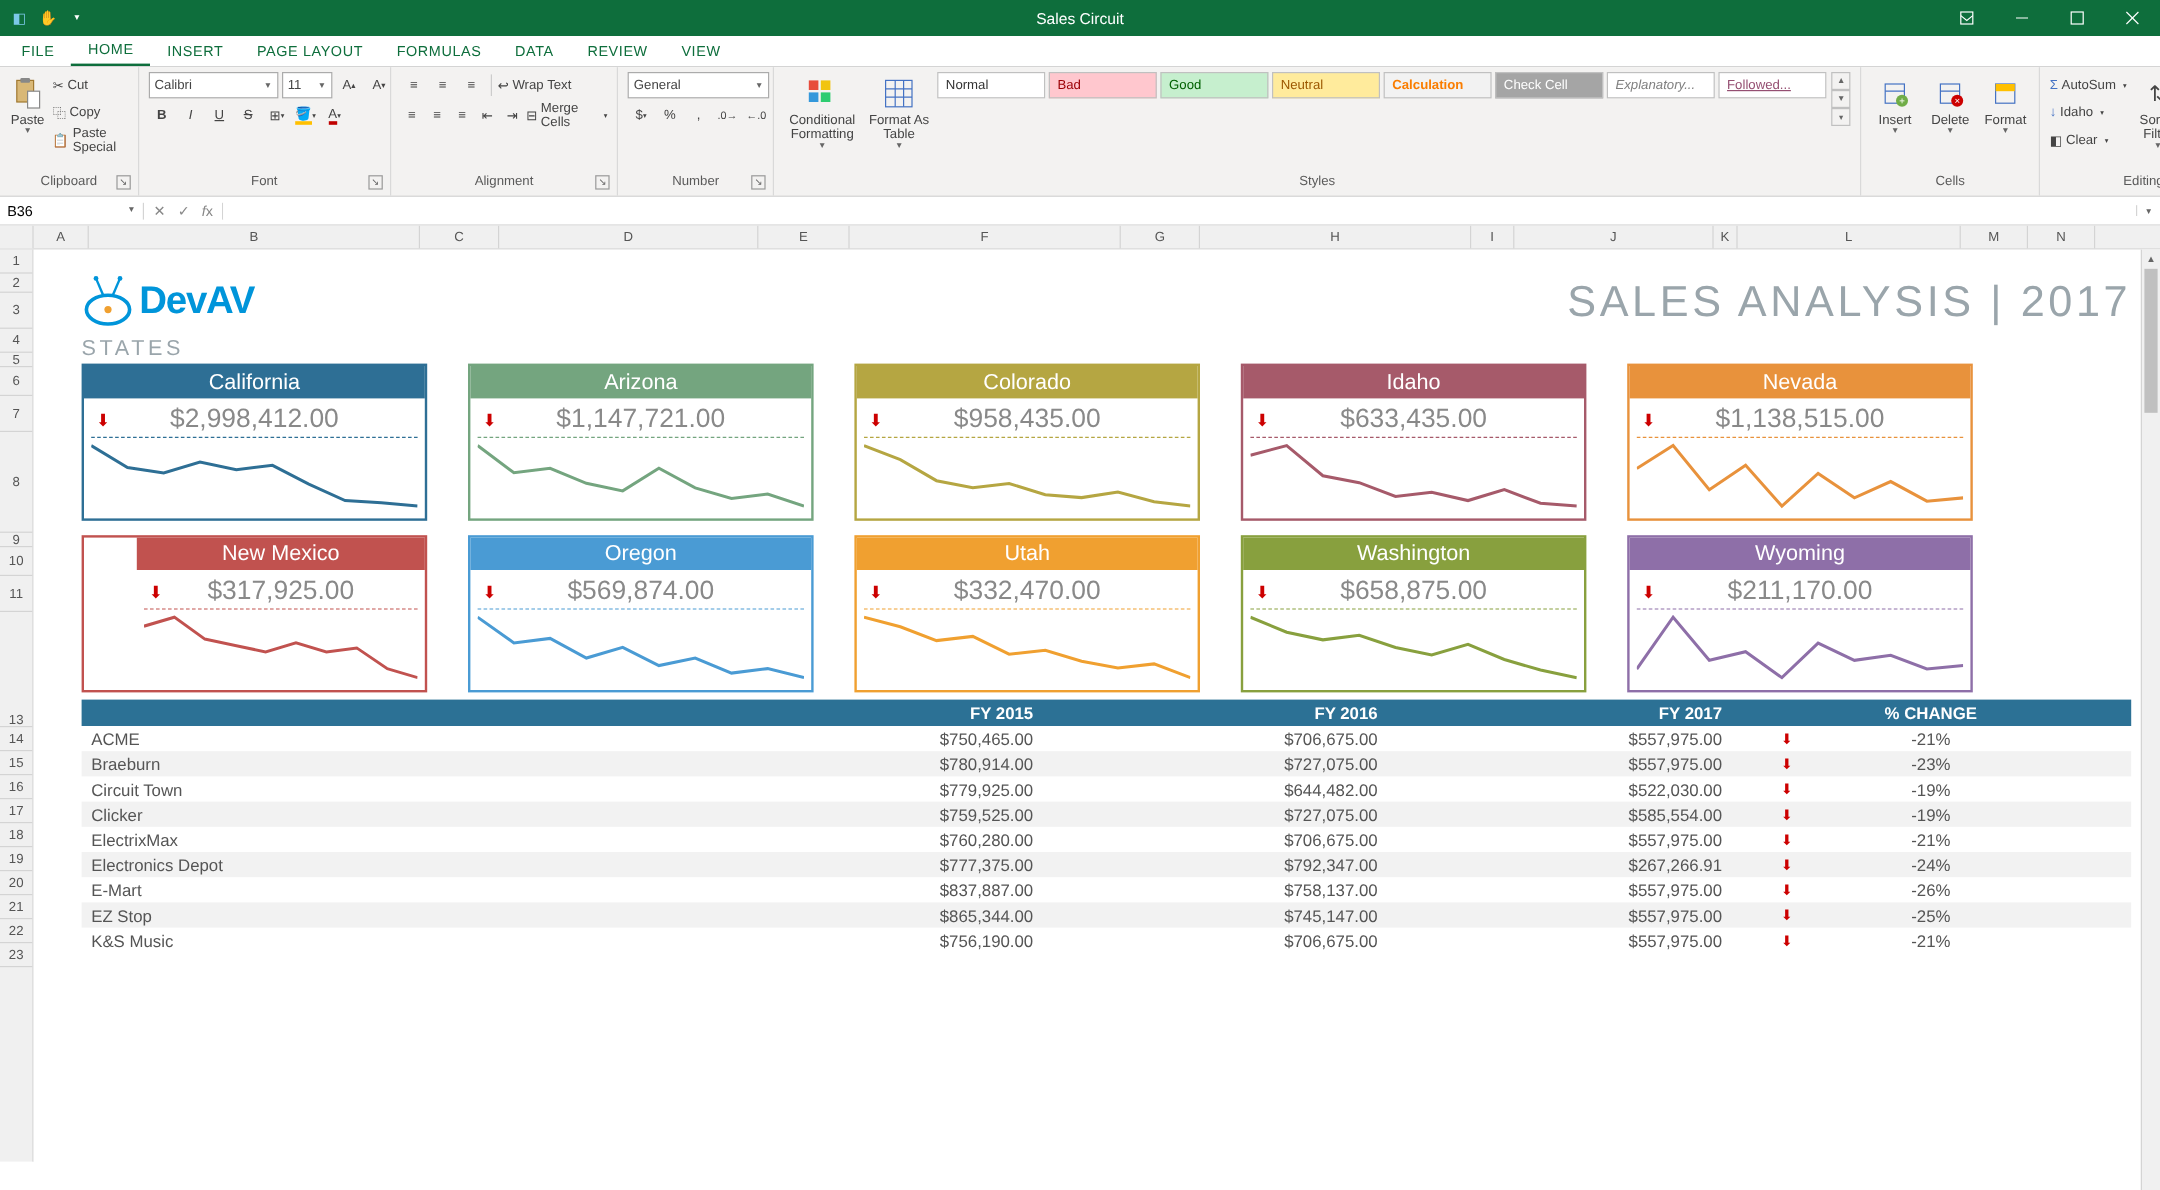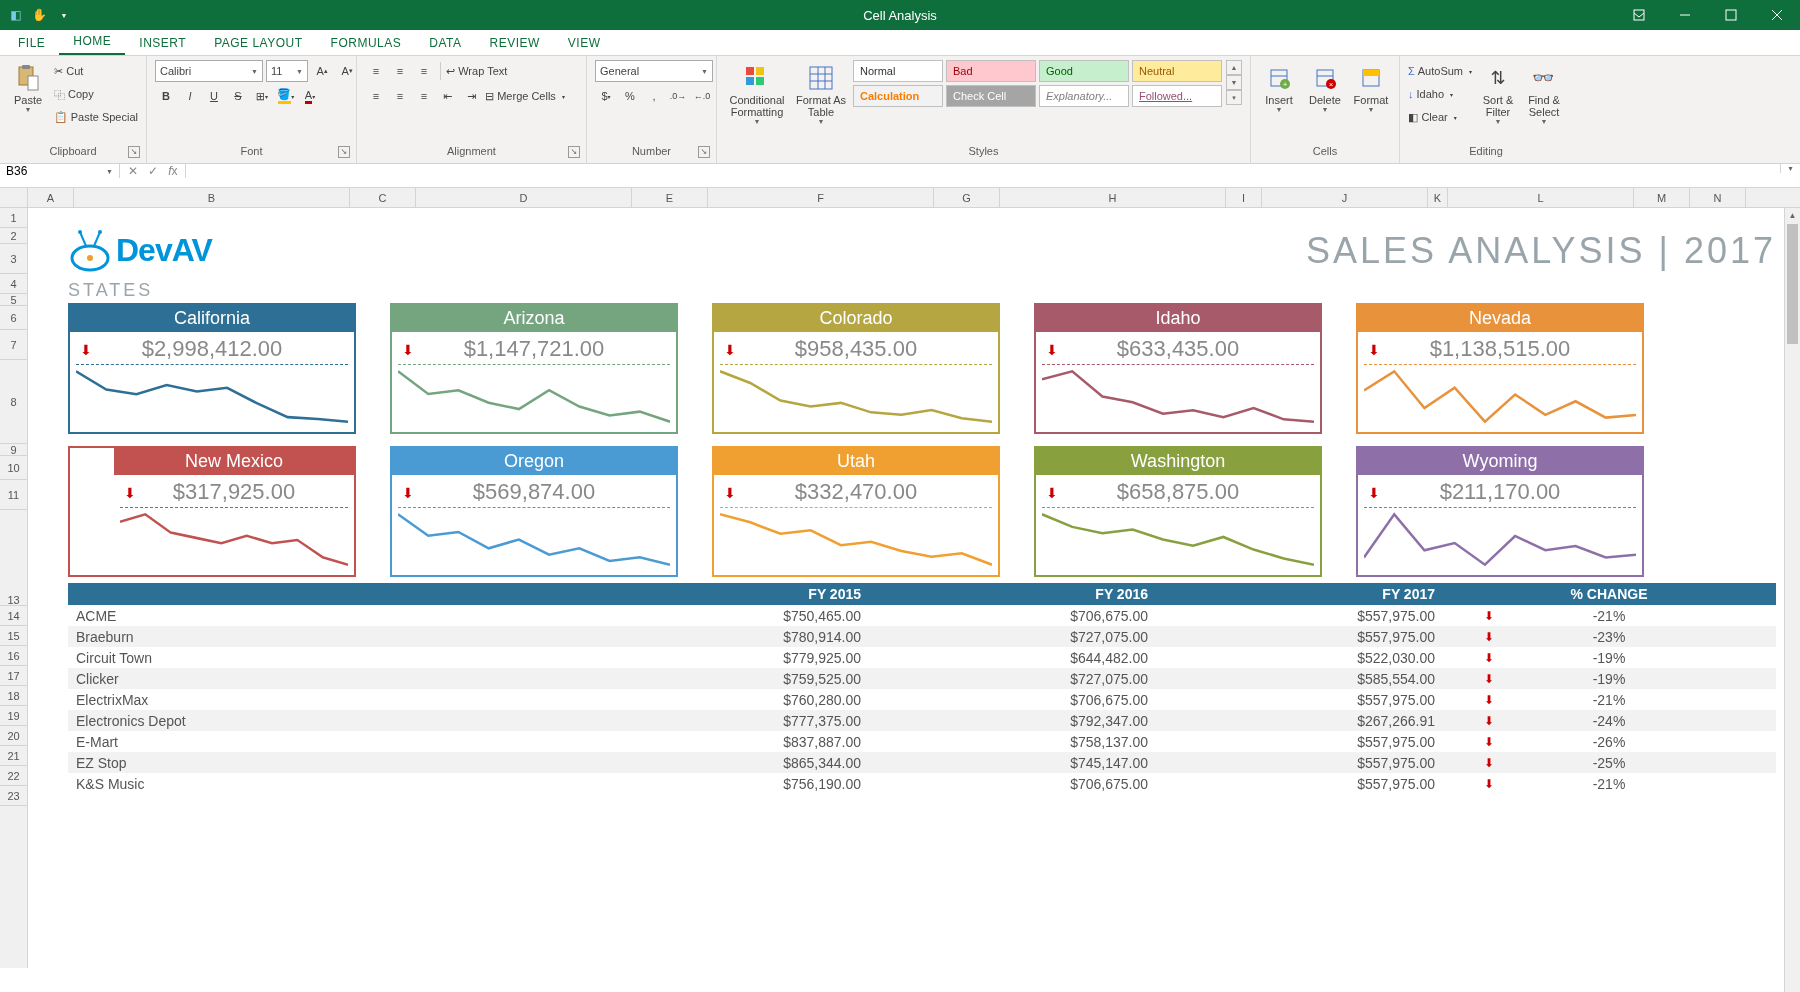--- a/index.html
+++ b/index.html
@@ -44,21 +44,21 @@
 .style-cell.good { background: #c6efce; color: #006100; }
 .style-cell.neutral { background: #ffeb9c; color: #9c5700; }
 .style-cell.calculation { background: #f2f2f2; color: #fa7d00; font-weight: bold; }
 .style-cell.checkcell { background: #a5a5a5; color: #fff; }
 .style-cell.explanatory { background: #fff; color: #7f7f7f; font-style: italic; }
 .style-cell.followed { background: #fff; color: #954f72; text-decoration: underline; }
 .gallery-nav { width: 16px; display: flex; flex-direction: column; }
 .gallery-nav div { border: 1px solid #c0c0c0; height: 15px; font-size: 7px; display: flex; align-items: center; justify-content: center; color: #666; cursor: pointer; }
 
 
-.formula-bar { height: 24px; display: flex; align-items: flex-start; border-bottom: 1px solid #d4d4d4; font-size: 12px; }
+.formula-bar { height: 24px; display: flex; align-items: center; border-bottom: 1px solid #d4d4d4; font-size: 12px; }
 .name-box { width: 120px; border-right: 1px solid #d4d4d4; display: flex; align-items: center; padding: 0 6px; background: #fff; }
 .name-box .caret { margin-left: auto; font-size: 7px; color: #666; }
 .fx-area { display: flex; align-items: center; border-right: 1px solid #d4d4d4; padding: 0 8px; gap: 10px; color: #888; }
 .formula-input { flex: 1; padding: 0 6px; display: flex; align-items: center; background: #fff; }
 .formula-input input { border: none; outline: none; width: 100%; font-size: 12px; }
 .formula-expand { width: 20px; border-left: 1px solid #d4d4d4; display: flex; align-items: center; justify-content: center; color: #666; font-size: 8px; }
 
 
 .sheet { position: relative; height: 824px; overflow: hidden; }
 .col-headers { display: flex; height: 20px; background: #f0f0f0; border-bottom: 1px solid #d4d4d4; font-size: 11px; color: #555; }
@@ -102,21 +102,21 @@
 </style>
 </head>
 <body>
 
 <div class="titlebar">
   <div class="qat">
     <span class="qat-icon" style="color:#7cc8e8;">◧</span>
     <span class="qat-icon" style="color:#fbb040;">✋</span>
     <span class="qat-icon" style="font-size:7px;">▼</span>
   </div>
-  <div class="title">Cell Analysis</div>
+  <div class="title">Sales Circuit</div>
   <div class="win-controls">
     <div class="win-btn">
         <svg width="14" height="14" viewBox="0 0 14 14" fill="none" stroke="#fff" stroke-width="1">
           <rect x="2" y="2" width="10" height="10"></rect>
           <path d="M2 5 L7 9 L12 5"></path>
         </svg>
       </div>
     <div class="win-btn">
         <svg width="12" height="12">
           <line x1="1" y1="6" x2="11" y2="6" stroke="#fff" stroke-width="1"></line>
@@ -287,21 +287,21 @@
               <line x1="2" y1="9" x2="24" y2="9" stroke="#4472c4"></line>
               <line x1="2" y1="16" x2="24" y2="16" stroke="#4472c4"></line>
               <line x1="10" y1="2" x2="10" y2="24" stroke="#4472c4"></line>
               <line x1="17" y1="2" x2="17" y2="24" stroke="#4472c4"></line>
             </svg>
           </span>
         <span class="label">Format As Table</span>
           <span class="caret">▼</span>
       </div>
       <div class="styles-gallery">
-        <div style="display:flex;flex-direction:column;gap:3px;">
+        <div style="display:flex;flex-direction:row;gap:3px;">
           <div style="display:flex;gap:3px;">
             <div class="style-cell normal">Normal</div>
             <div class="style-cell bad">Bad</div>
             <div class="style-cell good">Good</div>
             <div class="style-cell neutral">Neutral</div>
           </div>
           <div style="display:flex;gap:3px;">
             <div class="style-cell calculation">Calculation</div>
             <div class="style-cell checkcell">Check Cell</div>
             <div class="style-cell explanatory">Explanatory...</div>

